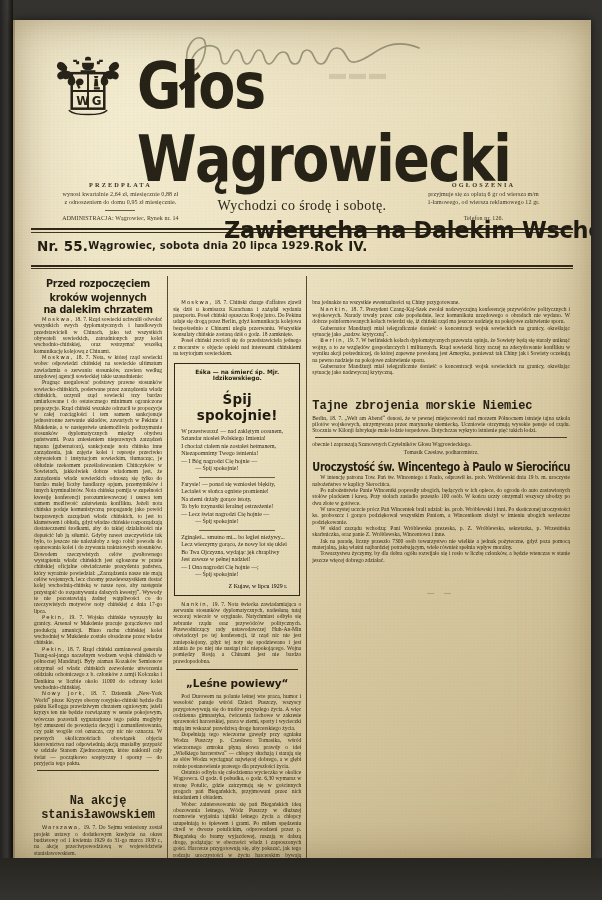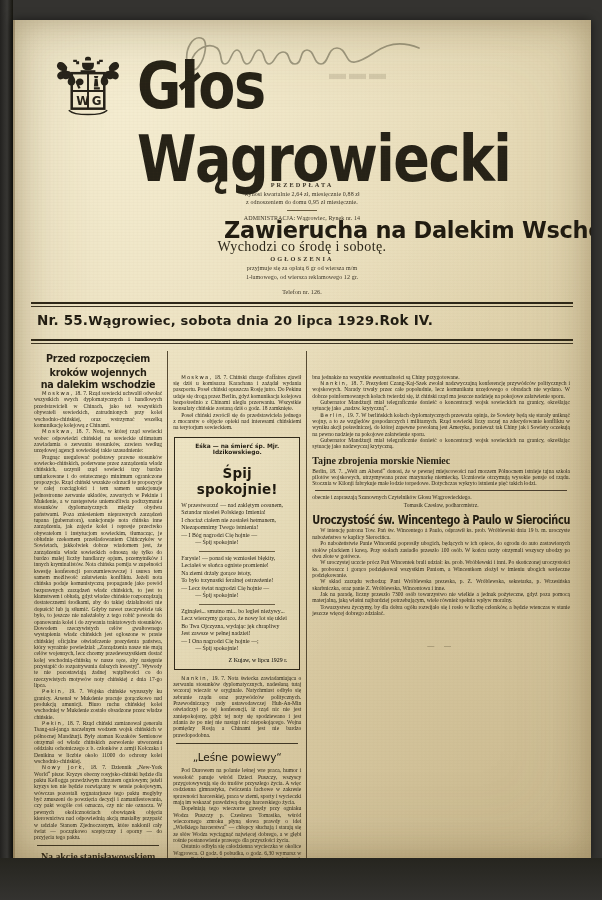--- a/index.html
+++ b/index.html
@@ -37,65 +37,65 @@
         color:#6e6a55;opacity:.62;pointer-events:none;}
   .ghost{position:absolute;left:300px;top:32px;font-size:17px;letter-spacing:3px;
         color:rgba(95,85,60,.17);font-family:"Liberation Serif",serif;}
   .title{position:absolute;left:108px;top:18px;width:470px;
         font-family:"DejaVu Sans",sans-serif;font-weight:bold;
         font-size:54px;line-height:62px;letter-spacing:-1.5px;
         color:#262217;text-align:left;
         transform:scaleY(1.18);transform-origin:left top;}
 
   
-  .strip{display:flex;justify-content:space-between;align-items:center;
-         margin-top:29px;padding:0 6px;flex-direction:column;}
+  .strip{display:flex;justify-content:space-between;align-items:flex-start;
+         margin-top:29px;padding:0 6px;}
   .col-sub{width:178px;text-align:center;color:#3a3326;}
   .col-sub .cap{font-size:6.3px;letter-spacing:2.1px;font-weight:bold;margin-bottom:2px;}
   .col-sub .ln{font-size:6px;line-height:8.4px;letter-spacing:.1px;}
   .col-sub hr{border:0;border-top:1px solid #6b5f44;width:30px;margin:3px auto;}
   .col-mid{width:200px;text-align:center;padding-top:17px;}
   .col-mid .mot{font-size:14px;color:#2b2619;letter-spacing:.4px;font-family:"Liberation Serif",serif;}
 
   
   .rule-thick{border-top:2.4px solid #2d2719;margin:6px 2px 0 2px;}
   .rule-thin{border-top:.9px solid #3c3423;margin:1.6px 2px 0 2px;}
   .issuebar{display:flex;justify-content:flex-start;align-items:center;
             padding:5px 8px 5px 8px;
             font-family:"DejaVu Sans",sans-serif;font-size:13.5px;font-weight:bold;
             color:#211d13;letter-spacing:.2px;}
-  .issuebar .mid{font-size:13px;}
+  .issuebar .mid{font-size:10px;}
 
   
   .cols{display:flex;margin-top:7px;height:648px;}
   .col{flex:1;position:relative;padding:0 5px;}
   .col + .col{border-left:1px solid #554a33;}
   .colin{font-size:5.55px;line-height:6.35px;text-align:justify;color:#2b2518;
          font-family:"Liberation Serif",serif;hyphens:auto;}
   .colin p{margin:0;text-indent:8px;}
   .colin p.noind{text-indent:0;}
   .dl{font-family:"DejaVu Sans",sans-serif;letter-spacing:1.2px;font-size:5.3px;}
 
   
   .hl-left{font-family:"DejaVu Sans",sans-serif;font-weight:bold;
       font-size:9.6px;line-height:11.5px;text-align:center;color:#241f14;
       letter-spacing:-.2px;transform:scaleY(1.12);transform-origin:center top;
       margin:1px 0 4px 0;}
   .hl-main{font-family:"DejaVu Sans",sans-serif;font-weight:bold;
       font-size:22.5px;line-height:24px;color:#211c11;letter-spacing:-.3px;
       white-space:nowrap;}
   .hl-mainwrap{position:absolute;left:211px;top:198px;width:360px;z-index:5;}
-  .sub-h{font-family:Liberation Serif, serif;font-weight:bold;font-size:10px;
-      text-align:center;margin:5px 0 2px 0;color:#241f14;letter-spacing:-.1px;}
+  .sub-h{font-family:Liberation Mono, monospace;font-weight:bold;font-size:12px;
+      text-align:center;margin:23px 0 2px 0;color:#241f14;letter-spacing:-.1px;}
   .sub-h.left{text-align:left;}
   .sub-big{font-family:"DejaVu Sans",sans-serif;font-weight:bold;
       font-size:9.8px;text-align:center;margin:5px 0 3px 0;color:#211c11;
       transform:scaleY(1.2);transform-origin:center top;letter-spacing:-.35px;
       white-space:nowrap;}
-  .sub-quote{font-family:"DejaVu Sans",sans-serif;font-weight:normal;font-size:10.5px;
+  .sub-quote{font-family:"DejaVu Sans",sans-serif;font-weight:bold;font-size:10.5px;
       text-align:center;margin:7px 0 4px 0;color:#211c11;letter-spacing:-.1px;}
   .hrule{border-top:1.5px solid #413826;margin:5px 3px;}
   .hrule2{border-top:.8px solid #4a4030;margin:3px 3px;}
 
   
   .poembox{border:1.6px solid #2f2819;margin:6px 1px 5px 1px;padding:5px 6px 6px 6px;
            background:rgba(255,252,230,.16);}
   .poembox .ded{font-family:"DejaVu Sans",sans-serif;font-weight:bold;font-size:5.9px;
            text-align:center;color:#241f14;margin-bottom:3px;}
   .poembox .ptit{font-family:"DejaVu Sans",sans-serif;font-weight:bold;font-size:13.5px;
@@ -191,21 +191,21 @@
 
       <div class="hl-mainwrap">
         <div class="hl-main">Zawierucha na Dalekim Wschodzie</div>
       </div>
 
       <div class="cols">
 
         <div class="col">
           <div class="hl-left">
             <div>Przed rozpoczęciem kroków wojennych</div>
-            <div>na dalekim wschodzie</div>
+            <div>na dalekim chrzatem</div>
           </div>
           <div class="colin">
             <p><span class="dl">Moskwa,</span> <span>18. 7. Rząd sowiecki uchwalił odwołać wszystkich swych dyplomatycznych i handlowych przedstawicieli w Chinach, jako też wszystkich obywateli sowieckich, zatrudnionych przy kolei wschodnio-chińskiej, oraz wstrzymać wszelką komunikację kolejową z Chinami.</span></p>
             <p><span class="dl">Moskwa,</span> <span>18. 7. Nota, w której rząd sowiecki wobec odpowiedzi chińskiej na sowieckie ultimatum zawiadamia o zerwaniu stosunków, zawiera według urzędowej agencji sowieckiej takie uzasadnienie:</span></p>
             <p>Pragnąc uregulować podstawy prawne stosunków sowiecko-chińskich, poderwane przez zarządzenia władz chińskich, uczynił rząd sowiecki trzy bardzo umiarkowane i do ostatecznego minimum ograniczone propozycje. Rząd chiński wszakże odrzucił te propozycje w całej rozciągłości i tem samem sankcjonuje jednostronne zerwanie układów, zawartych w Pekinie i Mukdenie, a w następstwie uniemożliwia podtrzymanie stosunków dyplomatycznych między obydwu państwami. Poza zniesieniem nieprawnych zarządzeń tupana (gubernatora), sankcjonuje nota chińska inne zarządzenia, jak zajęcie kolei i represje przeciwko obywatelom i instytucjom sowieckim, tłumacząc, je obłudnie rzekomem prześladowaniem Chińczyków w Sowietach, jakkolwiek dobrze wiadomem jest, że zarządzenia władz sowieckich odnoszą się tylko do bardzo małej liczby handlarzy opjum, przemytników i innych kryminalistów. Nota chińska pomija w zupełności kwestję konferencji porozumiewawczej i usuwa tem samem możliwość załatwienia konfliktu. Jeżeli nota chińska podaje komunistyczną propagandę jako powód bezprawnych zarządzeń władz chińskich, to jest to kłamstwem i obłudą, gdyż władze chińskie rozporządzają dostatecznemi środkami, aby do takiej działalności nie dopuścić lub ją stłumić. Gdyby nawet rzeczywiście tak było, to jeszcze nie należałoby z tego robić powodu do opanowania kolei i do zrywania traktatowych stosunków. Dowodem rzeczywistych celów gwałtownego wystąpienia władz chińskich jest ogłoszone w prasie chińskiej oficjalne oświadczenie prezydenta państwa, który wyraźnie powiedział: „Zarządzenia nasze nie mają celów wojennych, lecz chcemy przedewszystkiem dostać kolej wschodnią-chińską w nasze ręce, aby następnie przystąpić do rozpatrywania dalszych kwestyj“. Wywody te nie pozostawiają żadnej wątpliwości co do rzeczywistych motywów noty chińskiej z dnia 17-go lipca.</p>
             <p><span class="dl">Pekin,</span> <span>19. 7. Wojska chińskie wyruszyły ku granicy. Arsenał w Mukdenie pracuje gorączkowo nad produkcją amunicji. Biuro ruchu chińskiej kolei wschodniej w Mukdenie zostało obsadzone przez władze chińskie.</span></p>
             <p><span class="dl">Pekin,</span> <span>18. 7. Rząd chiński zamianował generała Tsang-sał-janga naczelnym wodzem wojsk chińskich w północnej Mandżurji. Były ataman Kozaków Semionow otrzymał od władz chińskich zezwolenie utworzenia oddziału ochotniczego z b. członków z armji Kołczaka i Denikina w liczbie około 11000 do ochrony kolei wschodnio-chińskiej.</span></p>
             <p><span class="dl">Nowy Jork,</span> <span>18. 7. Dziennik „New-York World“ pisze: Kryzys obecny rosyjsko-chiński będzie dla paktu Kellogga prawdziwym chrzatem ogniowym; jeżeli kryzys ten nie będzie rozwiązany w sensie pokojowym, wówczas pozostali sygnatarjusze tego paktu mogłyby być zmuszeni do powzięcia decyzji i zamanifestowania, czy pakt wogóle coś oznacza, czy nic nie oznacza. W pewnych okolicznościach obowiązek objęcia kierownictwa nad odpowiednią akcją musiałby przypaść w udziale Stanom Zjednoczonym, które nakłonił cały świat — początkowo sceptyczny i oporny — do przyjęcia tego paktu.</span></p>
           </div>
           <div class="colrule"></div>

